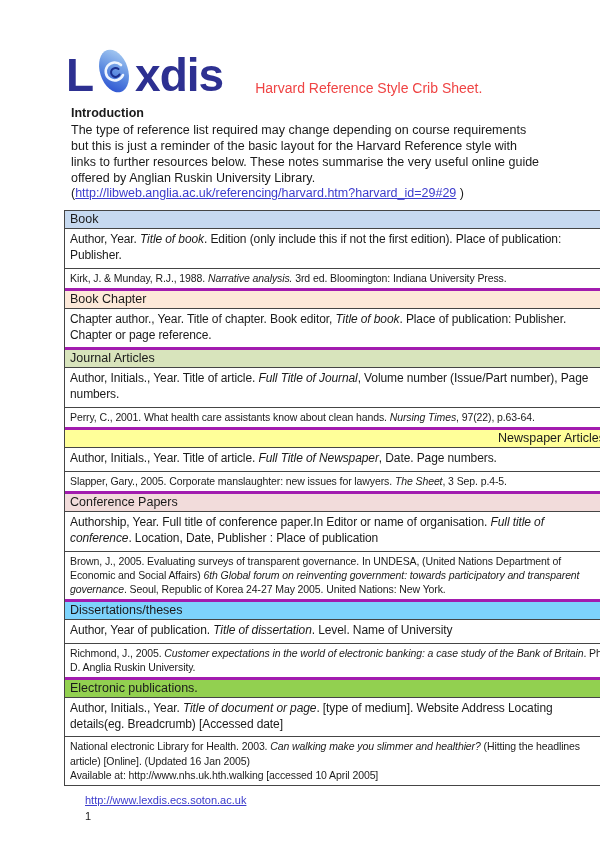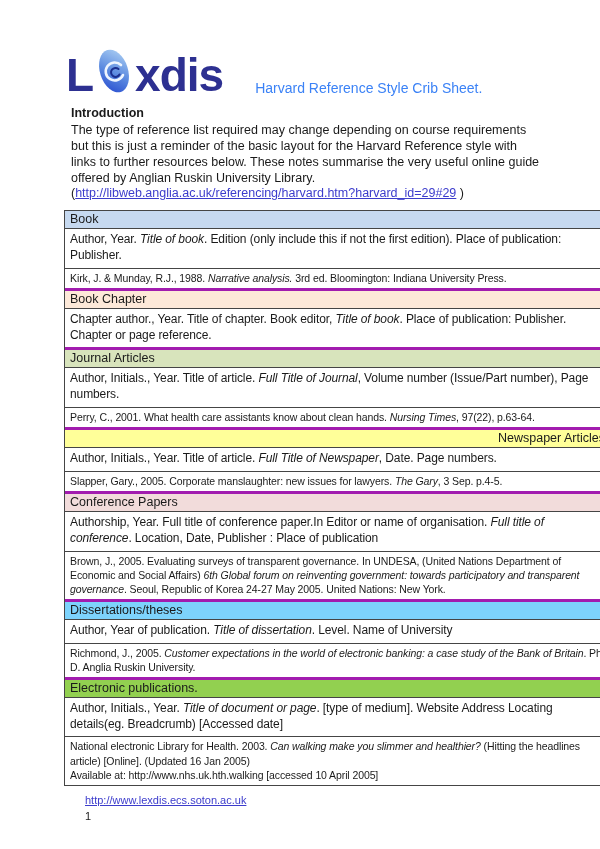--- a/index.html
+++ b/index.html
@@ -9,21 +9,21 @@
     width:600px; height:849px;
     background:#ffffff;
     font-family:"Liberation Sans", sans-serif;
     color:#1a1a1a;
     overflow:hidden;
   }
   
   .header { position:absolute; top:46px; left:66px; display:flex; align-items:flex-end; }
   .logo { display:flex; align-items:center; color:#2d3091; font-weight:700; font-size:46px; letter-spacing:-1px; line-height:1; }
   .logo .swirl { margin:0 1px; display:inline-block; }
-  .doc-title { font-size:14px; color:#3b82f6; margin-left:32px; padding-bottom:7px; }
+  .doc-title { font-size:14px; color:#ef4444; margin-left:32px; padding-bottom:7px; }
   
   .intro { position:absolute; top:106px; left:71px; width:472px; font-size:12.5px; line-height:1.27; }
   .intro-heading { font-weight:700; font-size:12.5px; margin-bottom:1px; }
   a.link { color:#3c3ccc; text-decoration:underline; cursor:pointer; }
   
   .ref-table { position:absolute; top:210px; left:64px; width:546px; border:1px solid #454545; }
   .sec-header {
     font-size:12.5px; padding:1px 4px 2px 5px; border-top:3px solid #a21caf;
   }
   .sec:first-child .sec-header { border-top:none; }
@@ -91,21 +91,21 @@
 
     <div class="sec">
       <div class="sec-header" style="background-color: rgb(216, 228, 188);">Journal Articles</div>
       <div class="sec-format"><span>Author, Initials., Year. Title of article. </span><span class="it">Full Title of Journal</span><span>, Volume number (Issue/Part number), Page numbers.</span></div>
       <div class="sec-example"><span>Perry, C., 2001. What health care assistants know about clean hands. </span><span class="it">Nursing Times</span><span>, 97(22), p.63-64.</span></div>
     </div>
 
     <div class="sec">
       <div class="sec-header" style="background-color: rgb(255, 255, 153); text-align: right;">Newspaper Articles</div>
       <div class="sec-format"><span>Author, Initials., Year. Title of article. </span><span class="it">Full Title of Newspaper</span><span>, Date. Page numbers.</span></div>
-      <div class="sec-example"><span>Slapper, Gary., 2005. Corporate manslaughter: new issues for lawyers. </span><span class="it">The Gary</span><span>, 3 Sep. p.4-5.</span></div>
+      <div class="sec-example"><span>Slapper, Gary., 2005. Corporate manslaughter: new issues for lawyers. </span><span class="it">The Sheet</span><span>, 3 Sep. p.4-5.</span></div>
     </div>
 
     <div class="sec">
       <div class="sec-header" style="background-color: rgb(242, 220, 219);">Conference Papers</div>
       <div class="sec-format"><span>Authorship, Year. Full title of conference paper.In Editor or name of organisation. </span><span class="it">Full title of conference</span><span>. Location, Date, Publisher : Place of publication</span></div>
       <div class="sec-example"><span>Brown, J., 2005. Evaluating surveys of transparent governance. In UNDESA, (United Nations Department of Economic and Social Affairs) </span><span class="it">6th Global forum on reinventing government: towards participatory and transparent governance</span><span>. Seoul, Republic of Korea 24-27 May 2005. United Nations: New York.</span></div>
     </div>
 
     <div class="sec">
       <div class="sec-header" style="background-color: #7dd3fc;">Dissertations/theses</div>

